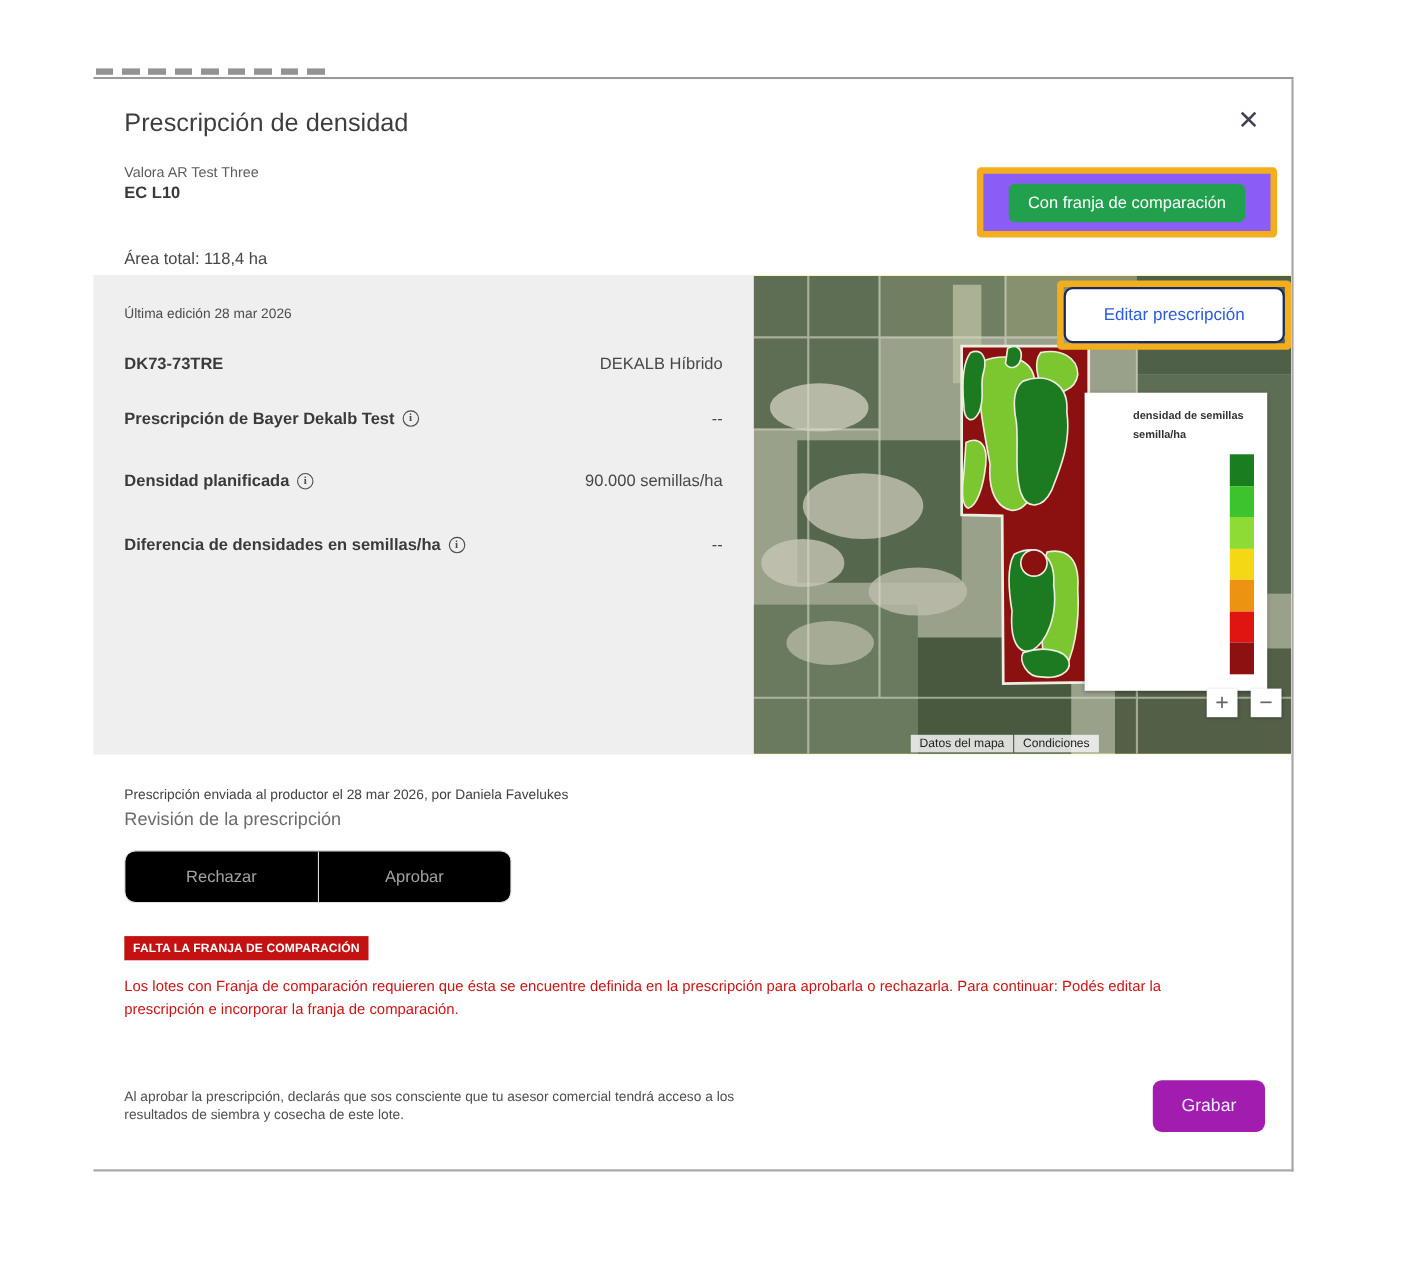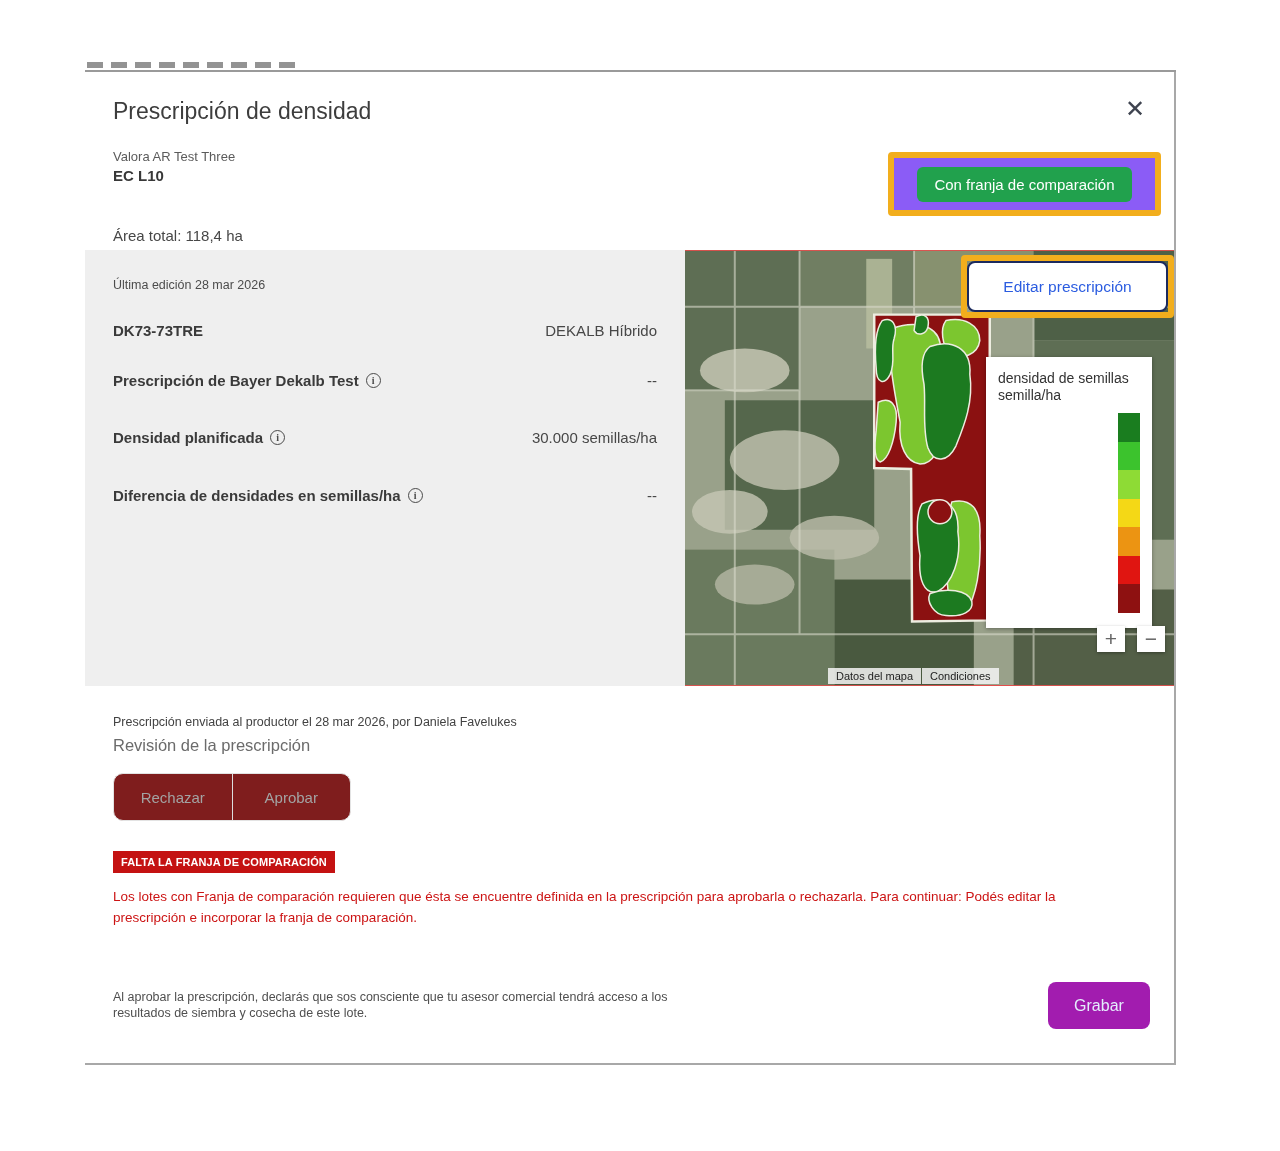--- a/index.html
+++ b/index.html
@@ -39,47 +39,47 @@
   .d-row { display:flex; justify-content:space-between; align-items:center; }
   .d-label { font-size:15px; font-weight:bold; color:#3a3a3a; display:flex; align-items:center;text-align:right; }
   .d-sub { font-size:12.5px; color:#555; margin-top:3px; }
   .d-value { font-size:15px; color:#474747; white-space:nowrap; }
   .mb33{margin-bottom:33px;} .mb34{margin-bottom:34px;} .mb40{margin-bottom:40px;} .mb41{margin-bottom:41px;}
   .info-icon { display:inline-flex; align-items:center; justify-content:center; width:15px; height:15px; border:1.5px solid #4a4a4a;
     border-radius:50%; margin-left:7px; flex:none; }
   .info-icon::after { content:"i"; font-size:10px; font-weight:bold; color:#4a4a4a; font-family:"Liberation Serif", serif; }
 
   
-  .map { position:relative; width:489px; height:436px; overflow:hidden; background:#ef4444; }
+  .map { position:relative; width:489px; height:436px; overflow:hidden; background:#fef9c3; }
   .map svg.sat { position:absolute; left:0; top:0; }
 
   .edit-frame { position:absolute; left:276px; top:5px; width:213px; height:63px; background:transparent; }
   .edit-btn { width:100%; height:100%; background:#fff; border:2.5px solid #1b2a5e; border-radius:8px; color:#2B5CE0;
     font-size:15.5px; cursor:pointer; font-family:"Liberation Sans", sans-serif; }
 
   .legend { position:absolute; left:301px; top:107px; width:166px; height:271px; background:#fff; box-shadow:0 1px 4px rgba(0,0,0,.35);
     padding:13px 12px; z-index:4; }
-  .legend-title { font-size:14px; font-weight:normal; color:#333; line-height:17px; }
+  .legend-title { font-size:10px; font-weight:bold; color:#333; line-height:17px;margin-left:32px; }
   .legend-rows { margin-top:10px; }
   .legend-row { height:28.5px; display:flex; align-items:center; font-size:13px; color:#4a4a4a; }
   .legend-bar { position:absolute; right:12px; top:56px; width:22px; height:200px; display:flex; flex-direction:column; }
   .legend-seg { flex:1; }
 
   .zoom-btn { position:absolute; width:28px; height:26px; background:#fff; color:#666; font-size:21px; line-height:22px; text-align:center;
     box-shadow:0 1px 3px rgba(0,0,0,.35); z-index:5; cursor:pointer; border:none; font-family:"Liberation Sans", sans-serif; }
   .zoom-in { left:412px; top:376px; }
   .zoom-out { left:452px; top:376px; }
 
   .attrib { position:absolute; left:143px; bottom:2px; display:flex; gap:1px; z-index:5; }
   .attrib span { background:rgba(245,245,245,.85); color:#222; font-size:11px; padding:2px 8px; cursor:pointer; }
 
   
   .sent-info { position:absolute; left:28px; top:643px; font-size:12.5px; color:#424242; }
   .review-heading { position:absolute; left:28px; top:664px; font-size:16.5px; color:#6b6b6b; }
-  .btn-group { position:absolute; left:28px; top:701px; width:238px; height:48px; background:#7f1d1d; border:1px solid #e3e3e3;
+  .btn-group { position:absolute; left:28px; top:701px; width:352px; height:48px; background:#000000; border:1px solid #e3e3e3;
     border-radius:10px; display:flex; overflow:hidden; }
   .btn-half { flex:1; background:none; border:none; font-size:15px; color:#a3a3a3; cursor:default; font-family:"Liberation Sans", sans-serif; }
   .btn-divider { width:1px; background:#ddd; }
 
   
   .warn-badge { position:absolute; left:28px; top:779px; background:#C41212; color:#fff; font-size:11px; font-weight:bold;
     padding:5px 8px; letter-spacing:0.1px; }
   .warn-msg { position:absolute; left:28px; top:814px; width:1010px; font-size:13.5px; color:#CC1414; line-height:21px; }
 
   
@@ -123,21 +123,21 @@
               <span>Prescripción de Bayer Dekalb Test</span>
               <span class="info-icon"></span>
             </div>
             <div class="d-value">--</div>
           </div>
           <div class="d-row mb41">
             <div class="d-label">
               <span>Densidad planificada</span>
               <span class="info-icon"></span>
             </div>
-            <div class="d-value">30.000 semillas/ha</div>
+            <div class="d-value">90.000 semillas/ha</div>
           </div>
           <div class="d-row mb40">
             <div class="d-label">
               <span>Diferencia de densidades en semillas/ha</span>
               <span class="info-icon"></span>
             </div>
             <div class="d-value">--</div>
           </div>
         </div>
       </div>

